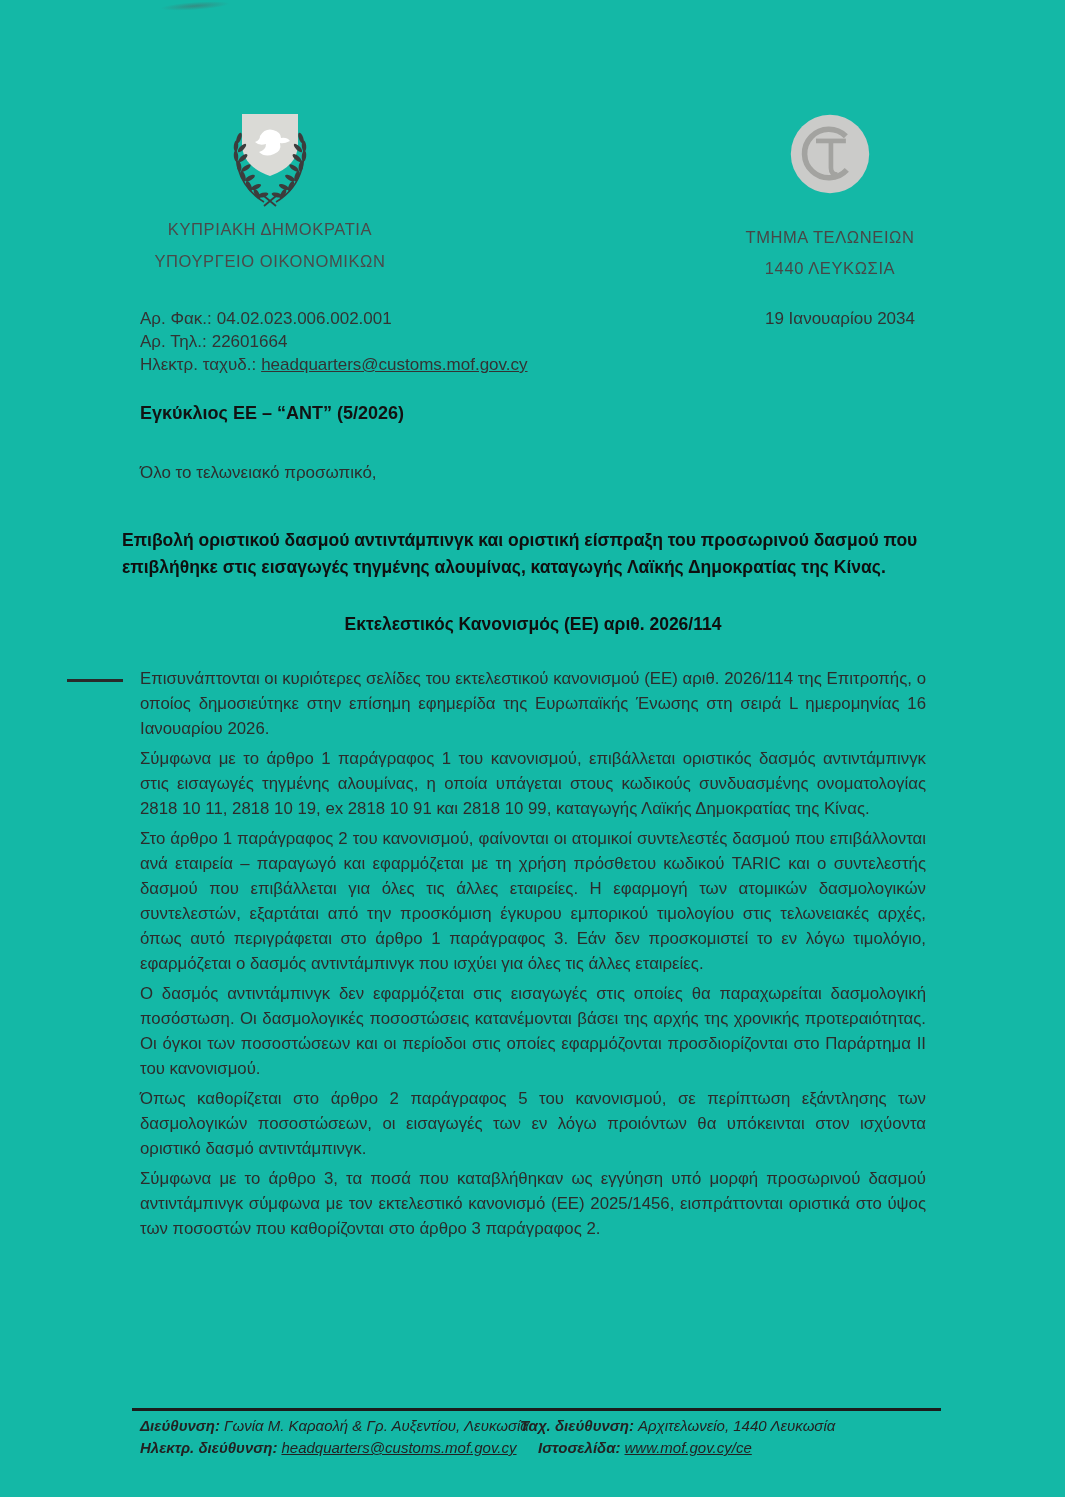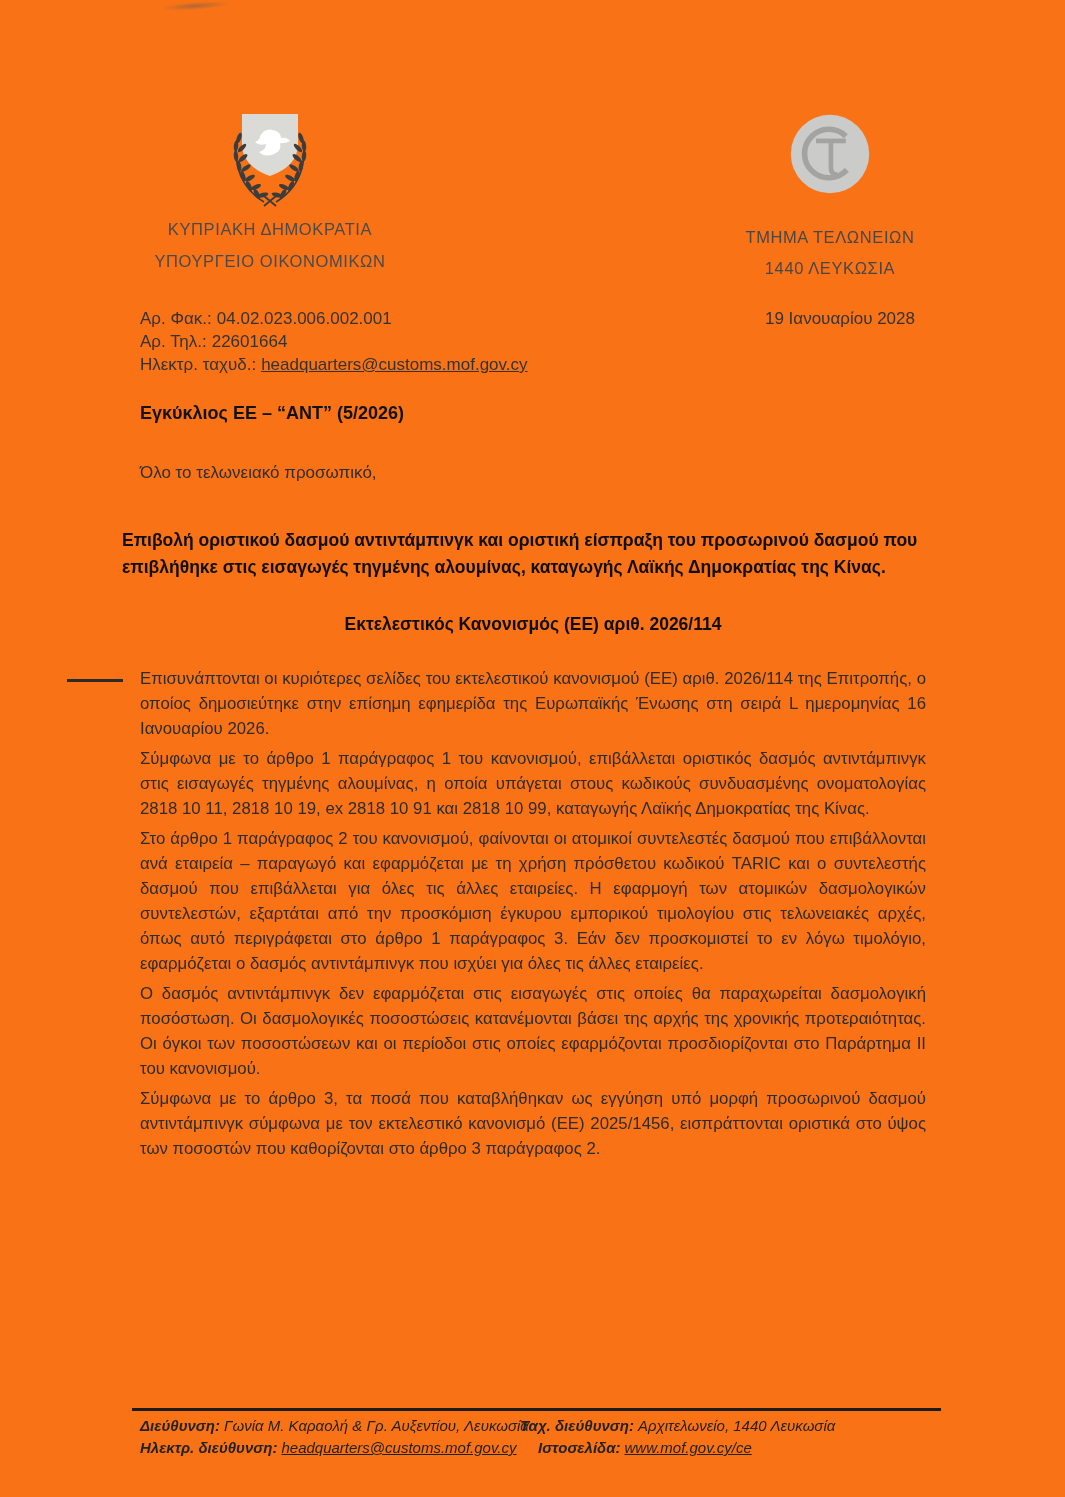--- a/index.html
+++ b/index.html
@@ -1,20 +1,20 @@
 <!DOCTYPE html>
 <html lang="el"><head>
 <meta charset="utf-8">
 <style>
   html,body{margin:0;padding:0;background:#e8e8e8;}
   .page{
     position:relative;
     width:1065px;height:1497px;
     margin:0 auto;
-    background:#f97316;
+    background:#14b8a6;
     font-family:"Liberation Sans","DejaVu Sans",sans-serif;
     color:#2b2b2b;
     overflow:hidden;
   }
   
   .scan-smudge{
     position:absolute;left:160px;top:2px;width:70px;height:8px;
     background:radial-gradient(ellipse at center,rgba(90,90,90,.45),rgba(120,120,120,0) 70%);
     border-radius:50%;
     transform:rotate(-4deg);
@@ -137,36 +137,37 @@
       <span class="lbl">Αρ. Φακ.:</span><span>04.02.023.006.002.001</span>
     </div>
     <div>
       <span class="lbl">Αρ. Τηλ.:</span><span>22601664</span>
     </div>
     <div>
       <span class="lbl">Ηλεκτρ. ταχυδ.:</span><span class="underline">headquarters@customs.mof.gov.cy</span>
     </div>
   </div>
 
-  <div class="doc-date">19 Ιανουαρίου 2028</div>
+  <div class="doc-date">19 Ιανουαρίου 2034</div>
 
   <div class="circular">Εγκύκλιος ΕΕ – “ΑΝΤ” (5/2026)</div>
   <div class="salutation">Όλο το τελωνειακό προσωπικό,</div>
   <div class="title">Επιβολή οριστικού δασμού αντιντάμπινγκ και οριστική είσπραξη του προσωρινού δασμού που επιβλήθηκε στις εισαγωγές τηγμένης αλουμίνας, καταγωγής Λαϊκής Δημοκρατίας της Κίνας.</div>
   <div class="regulation">
     <span>Εκτελεστικός Κανονισμός (ΕΕ) αριθ. 2026/114</span>
   </div>
 
   <div class="margin-mark"></div>
 
   <div class="body-text">
       <p>Επισυνάπτονται οι κυριότερες σελίδες του εκτελεστικού κανονισμού (ΕΕ)  αριθ. 2026/114 της Επιτροπής, ο οποίος δημοσιεύτηκε στην επίσημη εφημερίδα της Ευρωπαϊκής Ένωσης στη σειρά L ημερομηνίας 16 Ιανουαρίου 2026.</p>
       <p>Σύμφωνα με το άρθρο 1 παράγραφος 1 του κανονισμού, επιβάλλεται οριστικός δασμός αντιντάμπινγκ στις εισαγωγές τηγμένης αλουμίνας, η οποία υπάγεται στους κωδικούς συνδυασμένης ονοματολογίας 2818 10 11, 2818 10 19, ex 2818 10 91 και 2818 10 99, καταγωγής Λαϊκής Δημοκρατίας της Κίνας.</p>
       <p>Στο άρθρο 1 παράγραφος 2 του κανονισμού, φαίνονται οι ατομικοί συντελεστές δασμού που επιβάλλονται ανά εταιρεία – παραγωγό και εφαρμόζεται με τη χρήση πρόσθετου κωδικού TARIC και ο συντελεστής δασμού που επιβάλλεται για όλες τις άλλες εταιρείες. Η εφαρμογή των ατομικών δασμολογικών συντελεστών, εξαρτάται από την προσκόμιση έγκυρου εμπορικού τιμολογίου στις τελωνειακές αρχές, όπως αυτό περιγράφεται στο άρθρο 1 παράγραφος 3. Εάν δεν προσκομιστεί το εν λόγω τιμολόγιο, εφαρμόζεται  ο δασμός αντιντάμπινγκ που ισχύει για όλες τις άλλες εταιρείες.</p>
       <p>Ο δασμός αντιντάμπινγκ δεν εφαρμόζεται στις εισαγωγές στις οποίες θα παραχωρείται δασμολογική ποσόστωση. Οι δασμολογικές ποσοστώσεις κατανέμονται βάσει της αρχής της χρονικής προτεραιότητας. Οι όγκοι των ποσοστώσεων και οι περίοδοι στις οποίες εφαρμόζονται προσδιορίζονται στο Παράρτημα ΙΙ του κανονισμού.</p>
+      <p>Όπως καθορίζεται στο άρθρο 2 παράγραφος 5 του κανονισμού, σε περίπτωση εξάντλησης των δασμολογικών ποσοστώσεων, οι εισαγωγές των εν λόγω προιόντων θα υπόκεινται στον ισχύοντα οριστικό δασμό αντιντάμπινγκ.</p>
       <p>Σύμφωνα με το άρθρο 3, τα ποσά που καταβλήθηκαν ως εγγύηση υπό μορφή προσωρινού δασμού αντιντάμπινγκ σύμφωνα με τον εκτελεστικό κανονισμό (ΕΕ) 2025/1456, εισπράττονται οριστικά στο ύψος των ποσοστών που καθορίζονται στο άρθρο 3 παράγραφος 2.</p>
     </div>
 
   <div class="footer-rule"></div>
   <div class="footer">
     <div class="fcol-left">
       <div>
         <b>Διεύθυνση:</b><span>Γωνία Μ. Καραολή &amp; Γρ. Αυξεντίου, Λευκωσία</span>
       </div>
       <div>

